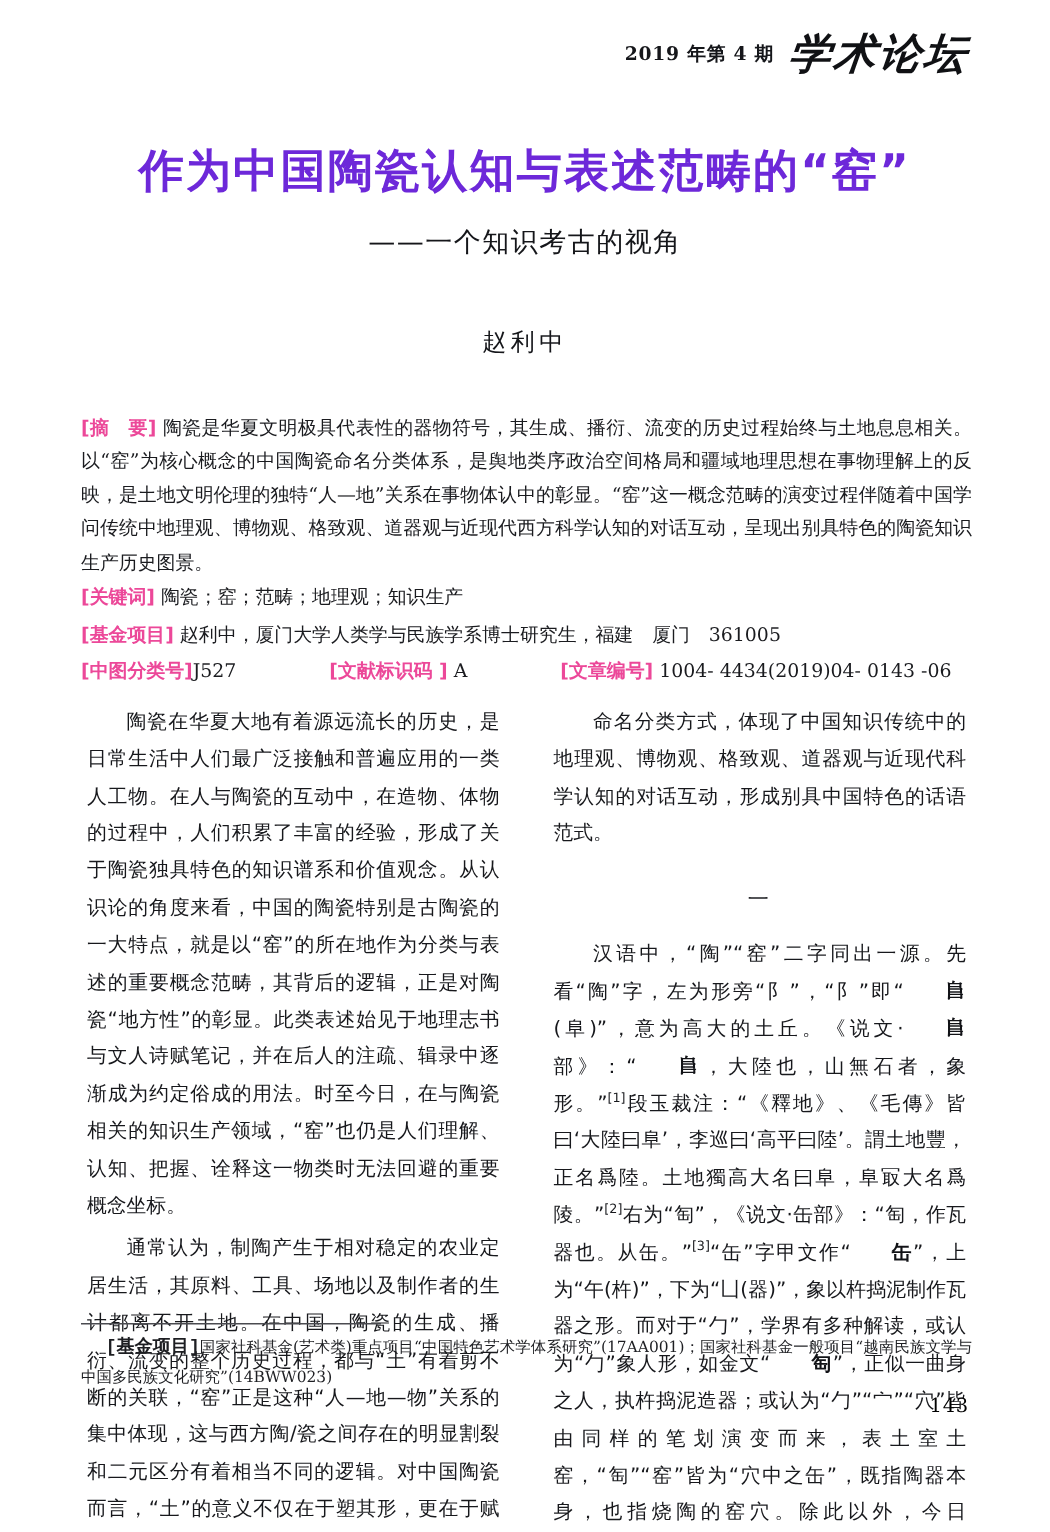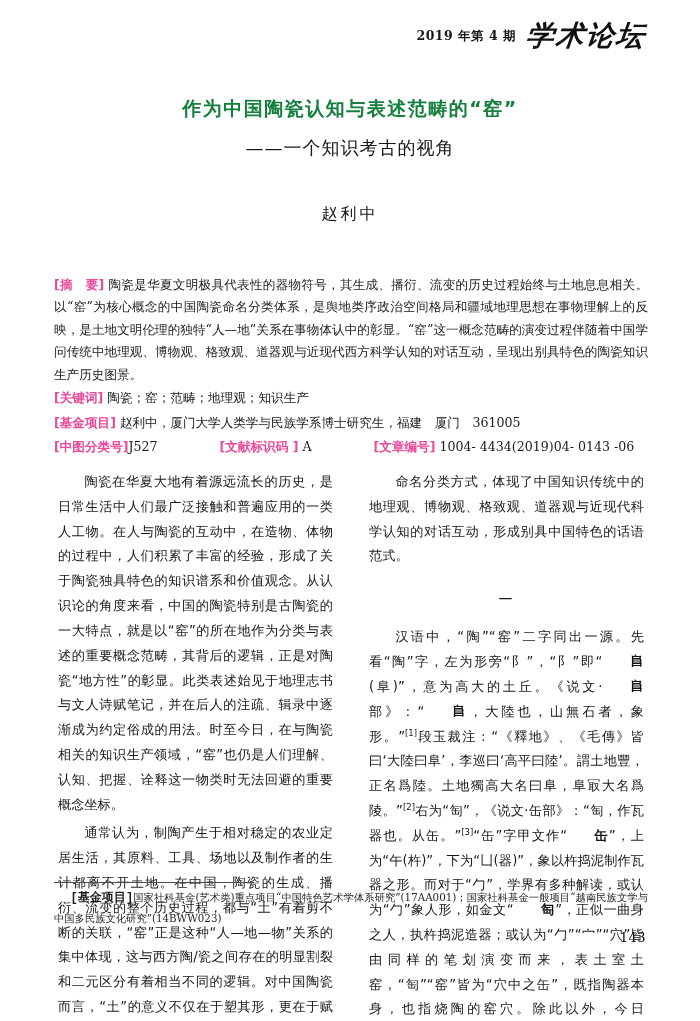--- a/index.html
+++ b/index.html
@@ -56,24 +56,24 @@
   
   .title-block {
     position: absolute;
     top: 96px;
     left: 0;
     width: 700px;
     text-align: center;
   }
   .article-title {
     font-family: "DejaVu Sans", "Liberation Sans", sans-serif;
-    font-size: 19px;
+    font-size: 30px;
     font-weight: bold;
     letter-spacing: 1.5px;
-    color: #15803d;
+    color: #6d28d9;
     line-height: 1.28;
     margin: 0;
   }
   .article-subtitle {
     font-family: "DejaVu Sans", "Liberation Sans", sans-serif;
     font-size: 18px;
     font-weight: normal;
     letter-spacing: 1px;
     color: #15161a;
     margin: 16px 0 0 0;

